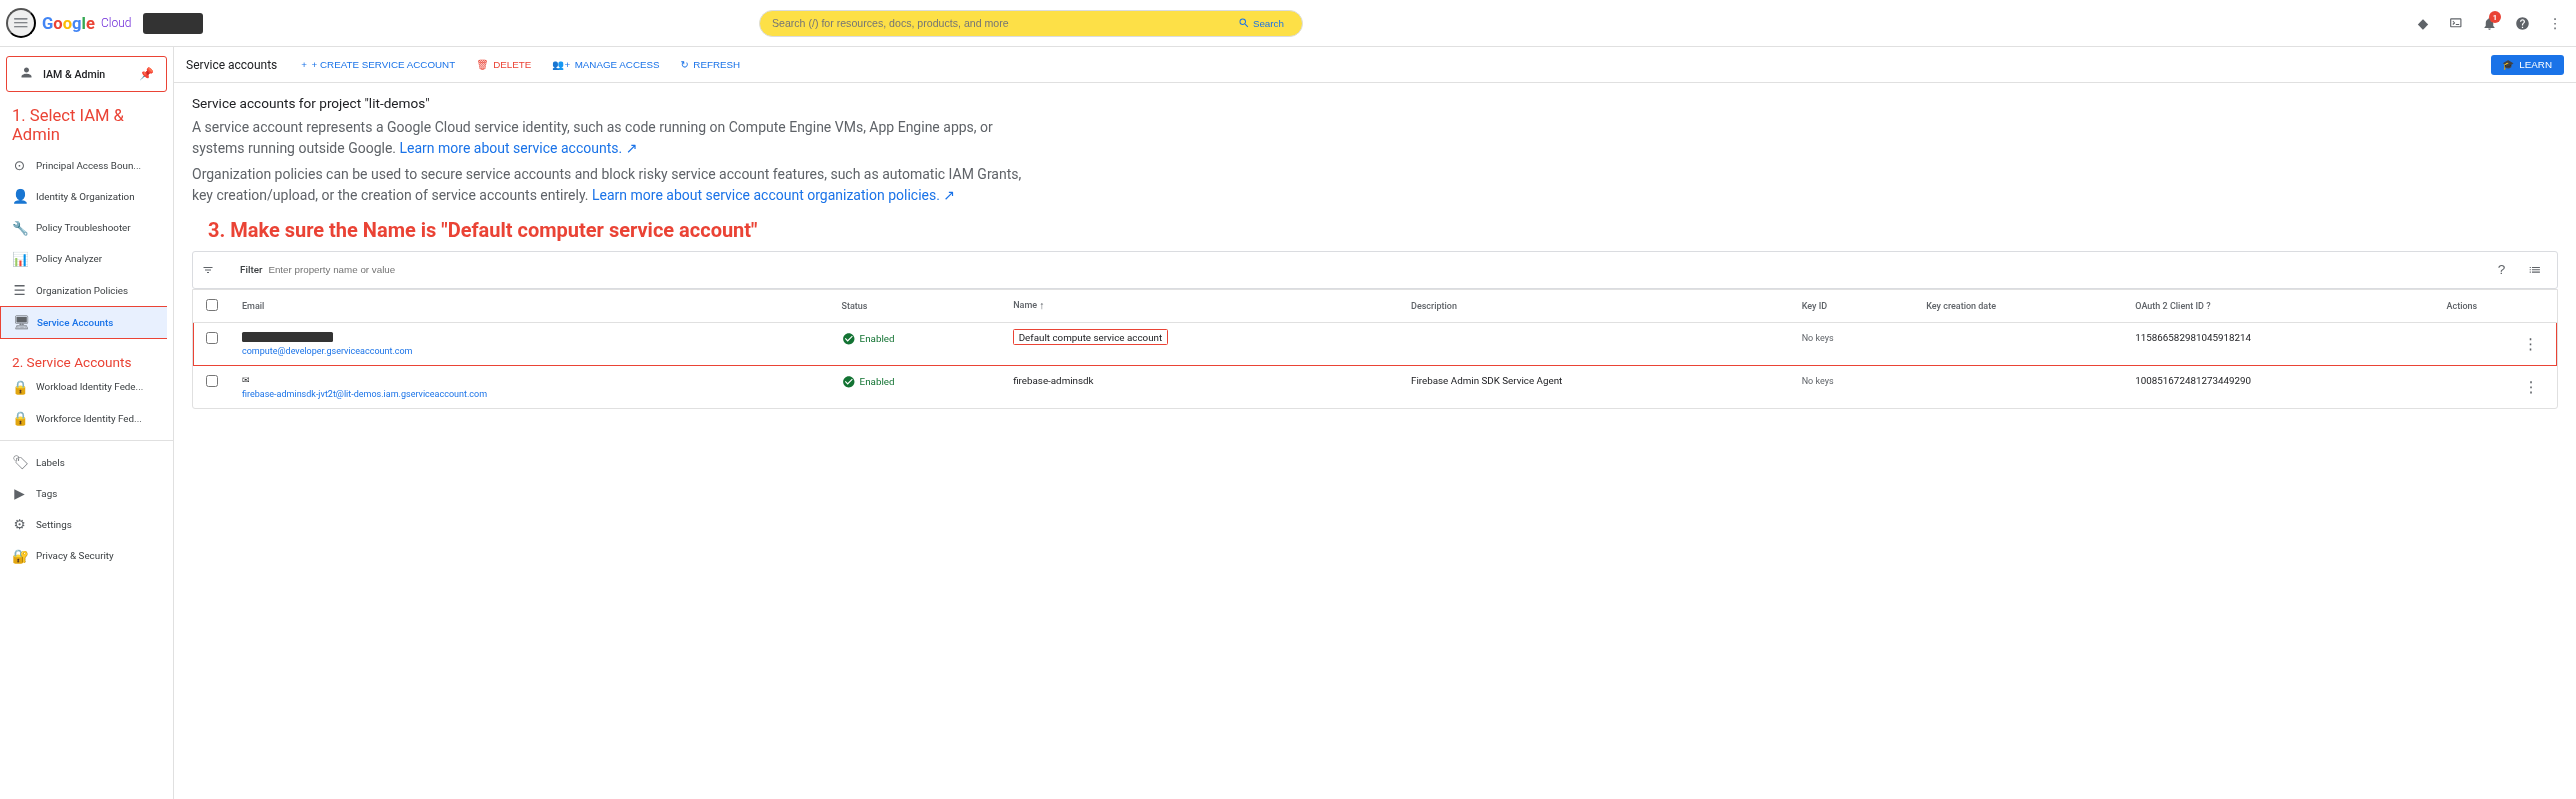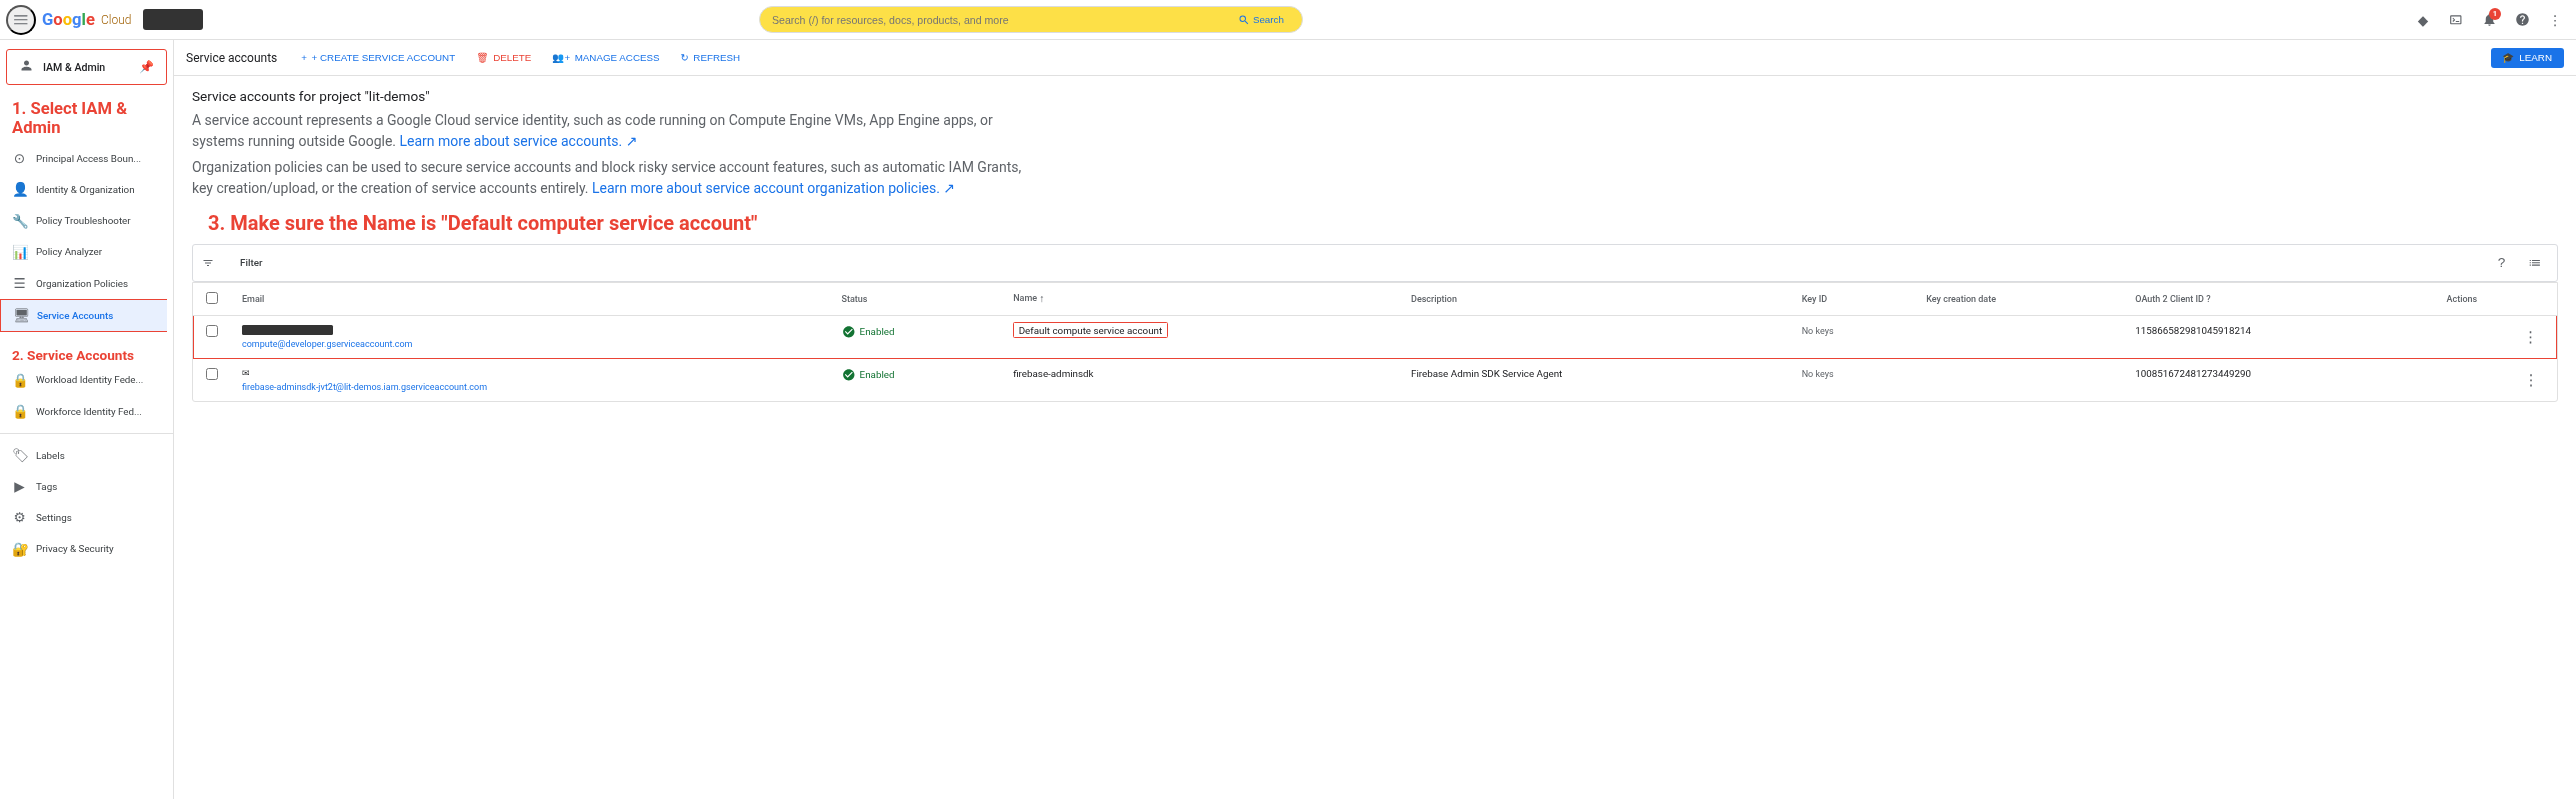--- a/index.html
+++ b/index.html
@@ -1,20 +1,20 @@
 <!DOCTYPE html>
 <html style="font-size:12px"><head>
   <meta charset="utf-8">
   <style>
     * { box-sizing: border-box; margin: 0; padding: 0; }
     body { font-family: 'Google Sans', Roboto, Arial, sans-serif; font-size: 9.8px; color: #202124; background: #fff; overflow: hidden; }
 
     
     .topbar {
-      display: flex; align-items: center; height: 40px; border-bottom: 0.8px solid #e0e0e0;
+      display: flex; align-items: center; height: 47px; border-bottom: 0.8px solid #e0e0e0;
       padding: 0 6px; gap: 6px; background: #fff; position: relative; z-index: 10;
     }
     .topbar-menu-icon { width: 30px; height: 30px; display: flex; align-items: center; justify-content: center; cursor: pointer; border-radius: 50%; }
     .topbar-logo { display: flex; align-items: center; gap: 3px; margin-right: 6px; }
     .topbar-app-name-box {
       background: #1a73e8; color: #fff; border-radius: 3px; padding: 3px 9px;
       font-size: 10.6px; font-weight: 500; min-width: 60px; text-align: center;
     }
     .topbar-search {
       flex: 1; max-width: 544px; display: flex; align-items: center;
@@ -63,21 +63,21 @@
     .sidebar-item {
       display: flex; align-items: center; gap: 9px; padding: 7.6px 12px;
       cursor: pointer; border-radius: 0 18px 18px 0; margin-right: 6px;
     }
     .sidebar-item.active { background: #e8f0fe; }
     .sidebar-item.active .sidebar-item-label { color: #1a73e8; font-weight: 500; }
     .sidebar-item-icon { color: #5f6368; font-size: 13.6px; width: 15px; text-align: center; }
     .sidebar-item-label { font-size: 9.8px; color: #3c4043; }
 
     .sidebar-annotation {
-      color: #ea4335; font-size: 16.6px; font-weight: 700; padding: 1.5px 12px 6px; margin-top: 12px;
+      color: #ea4335; font-size: 16.6px; font-weight: 400; padding: 1.5px 12px 6px; margin-top: 12px;
     }
 
     .sidebar-divider { height: 0.8px; background: #e0e0e0; margin: 6px 0; }
 
     
     .main { flex: 1; display: flex; flex-direction: column; overflow: hidden; }
 
     
     .content-toolbar {
       display: flex; align-items: center; gap: 3px; padding: 0 12px;
@@ -174,21 +174,21 @@
     <svg width="13.6" height="13.6" viewBox="0 0 24 24" fill="#5f6368">
         <rect y="4" width="24" height="2" rx="1"></rect>
         <rect y="11" width="24" height="2" rx="1"></rect>
         <rect y="18" width="24" height="2" rx="1"></rect>
       </svg>
   </button>
   <div class="topbar-logo">
     <span class="logo-g">
       <span class="g-blue">G</span><span class="g-red">o</span><span class="g-yellow">o</span><span class="g-blue">g</span><span class="g-green">l</span><span class="g-red">e</span>
     </span>
-    <span style="font-size:12px; color:#a16207; font-weight:300; margin-left:3px;">Cloud</span>
+    <span style="font-size:12px; color:#6d28d9; font-weight:300; margin-left:3px;">Cloud</span>
   </div>
   <div class="topbar-app-name-box" style="width:60px; height:21px; background:#333;"></div>
   <div class="topbar-search">
     <input type="text" placeholder="Search (/) for resources, docs, products, and more" style="">
     <button class="topbar-search-btn">
       <svg width="12" height="12" viewBox="0 0 24 24" fill="#1a73e8">
           <path d="M15.5 14h-.79l-.28-.27A6.471 6.471 0 0 0 16 9.5 6.5 6.5 0 1 0 9.5 16c1.61 0 3.09-.59 4.23-1.57l.27.28v.79l5 4.99L20.49 19l-4.99-5zm-6 0C7.01 14 5 11.99 5 9.5S7.01 5 9.5 5 14 7.01 14 9.5 11.99 14 9.5 14z"></path>
         </svg>
       <span>Search</span>
     </button>
@@ -322,20 +322,21 @@
         <a href="#">Learn more about service account organization policies. ↗</a>
       </p>
 
       <div class="step-annotation">3. Make sure the Name is "Default computer service account"</div>
 
       <div class="filter-bar">
         <svg width="12" height="12" viewBox="0 0 24 24" fill="#5f6368">
             <path d="M10 18h4v-2h-4v2zM3 6v2h18V6H3zm3 7h12v-2H6v2z"></path>
           </svg>
         <span class="filter-label">Filter</span>
+        <input class="filter-input" type="text" placeholder="Enter property name or value" style="">
         <div class="filter-actions">
           <button class="filter-action-btn">?</button>
           <button class="filter-action-btn">
             <svg width="13.6" height="13.6" viewBox="0 0 24 24" fill="#5f6368">
                 <path d="M3 13h2v-2H3v2zm0 4h2v-2H3v2zm0-8h2V7H3v2zm4 4h14v-2H7v2zm0 4h14v-2H7v2zM7 7v2h14V7H7z"></path>
               </svg>
           </button>
         </div>
       </div>
 

